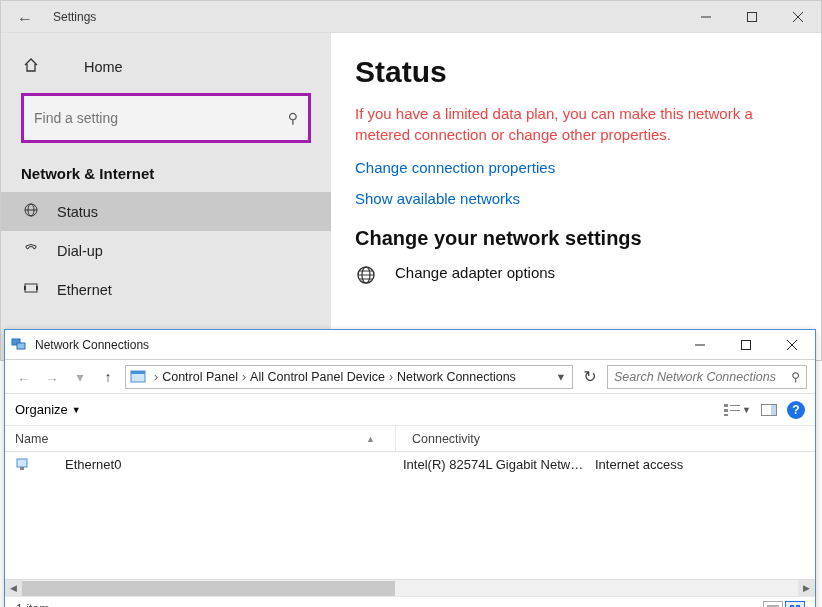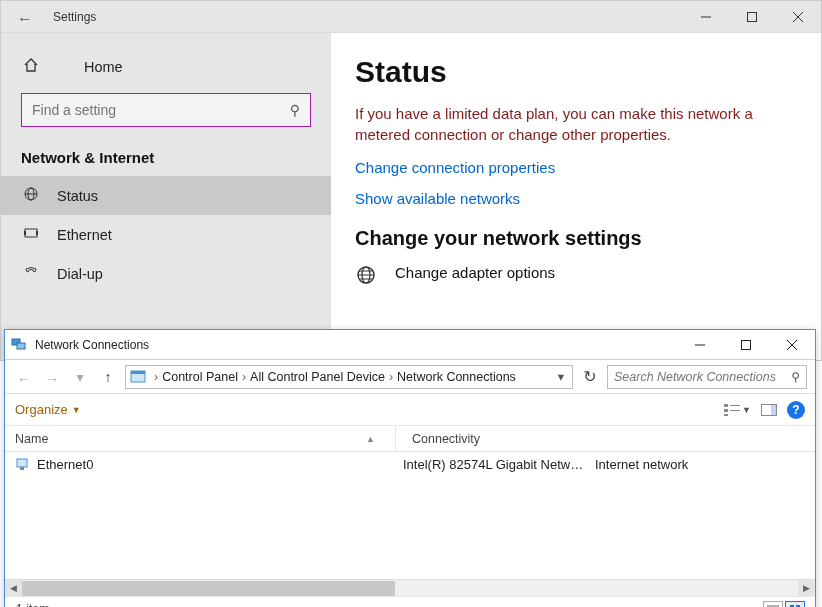--- a/index.html
+++ b/index.html
@@ -13,33 +13,33 @@
   .tb-controls { display: flex; }
   .tb-btn { width: 46px; height: 32px; display: flex; align-items: center; justify-content: center; color: #333; font-size: 12px; }
   .tb-btn svg { display: block; }
 
   .settings-body { flex: 1; display: flex; overflow: hidden; }
   .sidebar { width: 330px; background: #e6e6e6; padding-top: 18px; }
   .home-row { display: flex; align-items: center; padding: 6px 20px; margin-bottom: 10px; gap: 27px; }
   .home-row .icon { width: 20px; text-align: center; margin-right: 16px; }
   .home-row .label { font-size: 14.5px; color: #222; }
 
-  .search-box { margin: 4px 20px 16px 20px; border: 1px solid #a21caf; background: #f3f3f3; height: 34px; display: flex; align-items: center; padding: 0 10px; }
+  .search-box { margin: 4px 20px 16px 20px; border: 3px solid #a21caf; background: #f3f3f3; height: 50px; display: flex; align-items: center; padding: 0 10px; }
   .search-box input { flex: 1; border: none; background: transparent; font-size: 14px; color: #666; outline: none; }
   .search-box .mag { color: #555; font-size: 14px; }
 
   .sidebar h2 { font-size: 15px; font-weight: 600; padding: 6px 20px 10px 20px; color: #111; }
 
   .nav-item { display: flex; align-items: center; padding: 10px 20px; font-size: 14.5px; color: #222; }
   .nav-item.selected { background: #c9c9c9; }
   .nav-item .icon { width: 20px; text-align: center; margin-right: 16px; color: #333; }
 
   .main { flex: 1; padding: 22px 24px 0 24px; overflow: hidden; }
   .main h1 { font-size: 30px; font-weight: 600; margin-bottom: 14px; color: #111; }
-  .main p.desc { font-size: 15px; color: #7f1d1d; line-height: 1.4; margin-bottom: 14px; }
+  .main p.desc { font-size: 15px; color: #ef4444; line-height: 1.4; margin-bottom: 14px; }
   .main a.link { display: block; color: #0066cc; font-size: 15px; margin-bottom: 14px; text-decoration: none; }
   .main h2.sub { font-size: 20px; font-weight: 600; margin: 20px 0 14px 0; color: #111; }
   .option-row { display: flex; align-items: flex-start; }
   .option-row .oicon { width: 28px; font-size: 20px; margin-right: 12px; color: #333; }
   .option-row .otext .t1 { font-size: 15px; color: #111; }
 
   
   .explorer-window { position: absolute; top: 329px; left: 4px; width: 812px; height: 292px; background: #fff; border: 1px solid #4a90d9; box-shadow: 0 2px 8px rgba(0,0,0,0.2); display: flex; flex-direction: column; }
   .exp-titlebar { height: 30px; display: flex; align-items: center; padding-left: 6px; border-bottom: 1px solid #d0d0d0; }
   .exp-titlebar .eicon { width: 18px; height: 18px; margin-right: 6px; }
@@ -54,35 +54,35 @@
   .breadcrumb-bar .bc-icon { width: 16px; height: 16px; margin-right: 4px; }
   .breadcrumb-bar .sep { color: #666; margin: 0 4px; }
   .breadcrumb-bar .crumb { color: #222; white-space: nowrap; }
   .breadcrumb-bar .dd { margin-left: auto; color: #555; padding: 0 4px; }
   .refresh { width: 22px; text-align: center; color: #444; }
   .exp-search { width: 200px; height: 24px; border: 1px solid #bbb; display: flex; align-items: center; padding: 0 6px; }
   .exp-search input { flex: 1; border: none; font-size: 12.5px; color: #888; outline: none; font-style: italic; }
   .exp-search .mag { color: #555; font-size: 12px; }
 
   .exp-toolbar { height: 32px; display: flex; align-items: center; padding: 0 10px; border-bottom: 1px solid #e8e8e8; }
-  .organize { font-size: 13px; color: #a16207; display: flex; align-items: center; }
+  .organize { font-size: 13px; color: #000000; display: flex; align-items: center; }
   .organize .dd { font-size: 9px; margin-left: 4px; }
   .tb-right { margin-left: auto; display: flex; align-items: center; gap: 10px; }
   .view-btn { display: flex; align-items: center; color: #555; font-size: 13px; }
   .help-btn { width: 18px; height: 18px; border-radius: 50%; background: #1a73e8; color: #fff; font-size: 12px; font-weight: bold; display: flex; align-items: center; justify-content: center; }
 
   .exp-headers { height: 26px; display: flex; align-items: center; border-bottom: 1px solid #e0e0e0; font-size: 12.5px; color: #444; }
   .col-name { width: 390px; padding-left: 10px; display: flex; align-items: center; }
   .col-name .sort { margin-left: auto; margin-right: 20px; color: #888; font-size: 9px; }
   .col-device { width: 192px; border-left: 1px solid #e8e8e8; padding-left: 8px; height: 100%; display: flex; align-items: center; }
   .col-conn { flex: 1; border-left: 1px solid #e8e8e8; padding-left: 16px; height: 100%; display: flex; align-items: center; }
 
   .exp-list { flex: 1; overflow: hidden; }
   .exp-row { height: 24px; display: flex; align-items: center; font-size: 13px; color: #222; }
-  .exp-row .c-name { width: 390px; padding-left: 10px; display: flex; align-items: center; }
+  .exp-row .c-name { width: 390px; padding-left: 10px; display: flex; align-items: center; gap: 28px; }
   .exp-row .c-name .ricon { width: 16px; height: 16px; margin-right: 6px; }
   .exp-row .c-device { width: 192px; padding-left: 8px; white-space: nowrap; overflow: hidden; text-overflow: ellipsis; }
   .exp-row .c-conn { flex: 1; padding-left: 8px; }
 
   .exp-scroll { height: 17px; background: #f0f0f0; border-top: 1px solid #ddd; display: flex; align-items: center; }
   .scr-btn { width: 17px; height: 17px; display: flex; align-items: center; justify-content: center; color: #666; font-size: 9px; background: #e4e4e4; }
   .scr-thumb { height: 15px; background: #c8c8c8; margin: 1px 0; }
 
   .exp-status { height: 24px; display: flex; align-items: center; padding: 0 10px; font-size: 12.5px; color: #444; border-top: 1px solid #e8e8e8; font-style: italic; }
   .exp-status .right-icons { margin-left: auto; display: flex; gap: 2px; }
@@ -143,34 +143,34 @@
               <circle cx="8" cy="8" r="6" fill="none" stroke="#333"></circle>
               <ellipse cx="8" cy="8" rx="3" ry="6" fill="none" stroke="#333"></ellipse>
               <line x1="2" y1="8" x2="14" y2="8" stroke="#333"></line>
             </svg>
         </span>
         <span>Status</span>
       </div>
       <div class="nav-item">
         <span class="icon">
           <svg class="svg16" viewBox="0 0 16 16">
+              <path d="M3 5 Q8 2 13 5 Q13 8 11 8 L10 6 Q8 5 6 6 L5 8 Q3 8 3 5 Z" fill="none" stroke="#333"></path>
+            </svg>
+        </span>
+        <span>Dial-up</span>
+      </div>
+      <div class="nav-item">
+        <span class="icon">
+          <svg class="svg16" viewBox="0 0 16 16">
               <rect x="2" y="4" width="12" height="8" fill="none" stroke="#333"></rect>
               <rect x="1" y="6" width="2" height="4" fill="#333"></rect>
               <rect x="13" y="6" width="2" height="4" fill="#333"></rect>
             </svg>
         </span>
         <span>Ethernet</span>
-      </div>
-      <div class="nav-item">
-        <span class="icon">
-          <svg class="svg16" viewBox="0 0 16 16">
-              <path d="M3 5 Q8 2 13 5 Q13 8 11 8 L10 6 Q8 5 6 6 L5 8 Q3 8 3 5 Z" fill="none" stroke="#333"></path>
-            </svg>
-        </span>
-        <span>Dial-up</span>
       </div>
     </div>
 
     <div class="main">
       <h1>Status</h1>
       <p class="desc">If you have a limited data plan, you can make this network a metered connection or change other properties.</p>
       <a class="link" href="#">Change connection properties</a>
       <a class="link" href="#">Show available networks</a>
       <h2 class="sub">Change your network settings</h2>
       <div class="option-row">
@@ -288,21 +288,21 @@
       <div class="c-name">
         <span class="ricon">
           <svg class="svg16" viewBox="0 0 16 16">
               <rect x="2" y="3" width="10" height="8" fill="#cfe6f7" stroke="#4a90d9"></rect>
               <rect x="5" y="11" width="4" height="3" fill="#888"></rect>
             </svg>
         </span>
         <span>Ethernet0</span>
       </div>
       <div class="c-device">Intel(R) 82574L Gigabit Network ...</div>
-      <div class="c-conn">Internet network</div>
+      <div class="c-conn">Internet access</div>
     </div>
   </div>
 
   <div class="exp-scroll">
     <div class="scr-btn">◀</div>
     <div class="scr-thumb" style="width:46%"></div>
     <div style="flex:1"></div>
     <div class="scr-btn">▶</div>
   </div>
 

